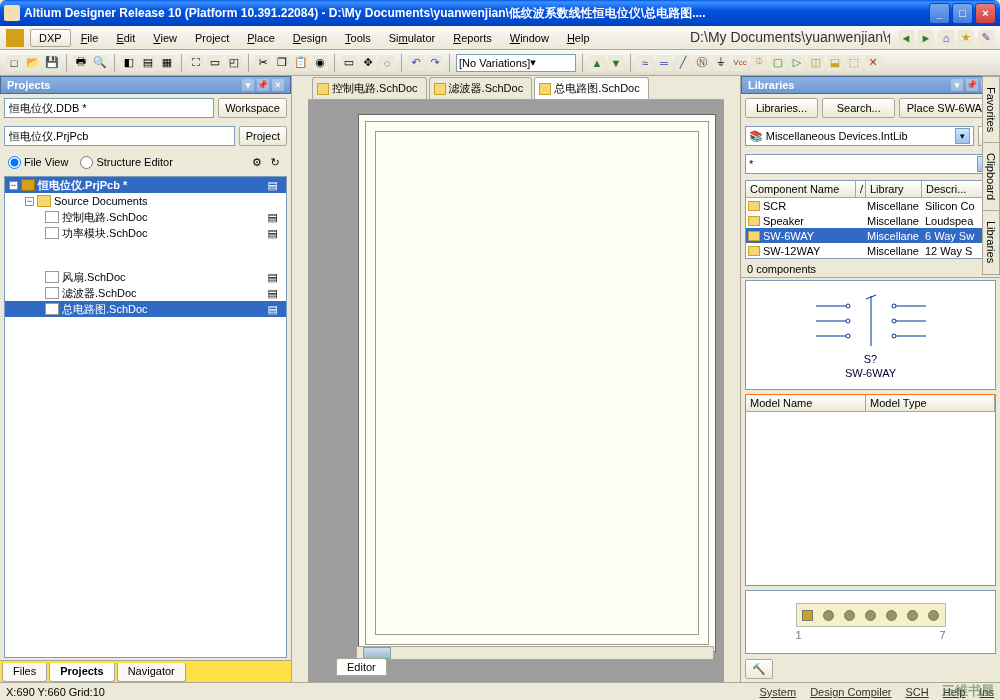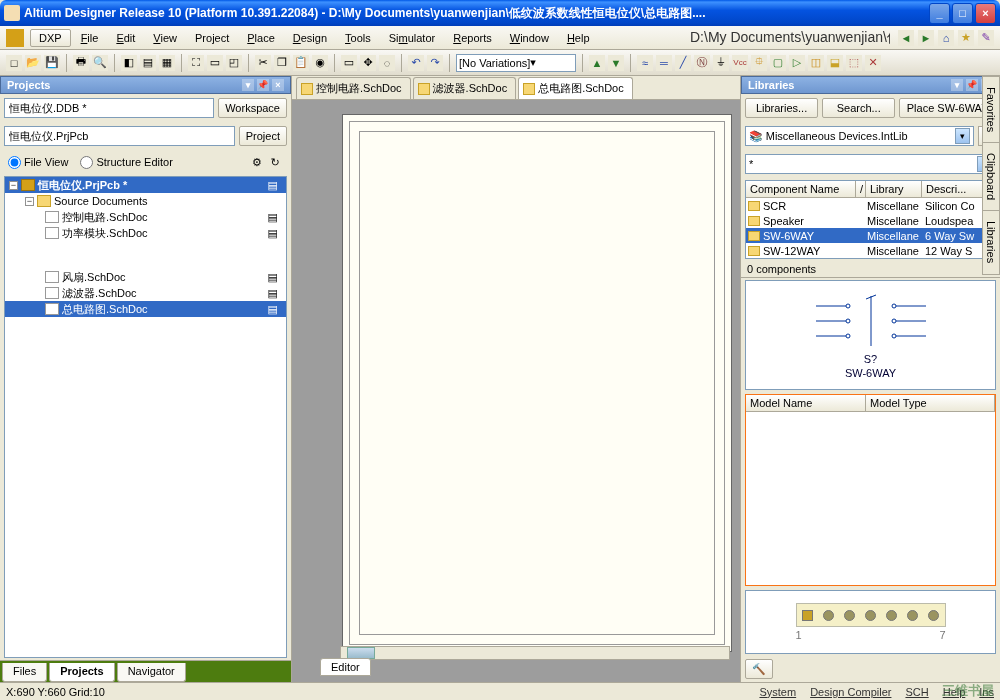--- a/index.html
+++ b/index.html
@@ -14,40 +14,40 @@
 .menu-logo { width: 18px; height: 18px; background: #d4a017; margin-right: 4px; }
 .dxp-btn { padding: 2px 8px; background: linear-gradient(to bottom,#fff,#ece9d8); border: 1px solid #aca899; border-radius: 2px; cursor: pointer; }
 .menu-item { padding: 3px 8px; cursor: pointer; }
 .menu-item u { text-decoration: underline; }
 .menu-path { margin-left: auto; font-size: 14px; color: #333; white-space: nowrap; overflow: hidden; max-width: 200px; }
 .menu-end-icons { display:flex; gap:4px; margin-left:6px;}
 .tb-icon { width: 16px; height: 16px; border: 1px solid transparent; cursor: pointer; display:inline-flex; align-items:center; justify-content:center; background:#ece9d8;}
 .toolbar { height: 26px; background: linear-gradient(to bottom, #f9f8f4, #e1ddce); border-bottom: 1px solid #aca899; display: flex; align-items: center; padding: 0 6px; gap: 3px; }
 .tb-sep { width: 1px; height: 18px; background: #aca899; margin: 0 3px; }
 .variations-combo { width: 120px; height: 18px; background: #fff; border: 1px solid #7f9db9; font-size: 11px; padding: 0 2px; display:flex; align-items:center; }
-.main-area { display: flex; height: calc(700px - 26px - 24px - 26px - 18px); }
+.main-area { display: flex; height: calc(700px - 26px - 24px - 26px - 18px); gap: 16px; }
 .left-panel { width: 292px; background: #ece9d8; border-right: 1px solid #aca899; display: flex; flex-direction: column; }
 .panel-header { height: 18px; background: linear-gradient(to bottom, #8db2e3, #6f97d0); color: #fff; font-weight: bold; padding: 2px 6px; display: flex; align-items: center; justify-content: space-between; border: 1px solid #4a6a9a; }
 .panel-header-controls { display: flex; gap: 3px; }
 .ph-btn { width: 12px; height: 12px; background: rgba(255,255,255,0.3); cursor: pointer; display:flex; align-items:center; justify-content:center; font-size:9px; color:#fff;}
 .panel-row { display: flex; padding: 4px; gap: 4px; align-items: center; }
 .panel-input { flex: 1; height: 20px; background: #fff; border: 1px solid #7f9db9; padding: 0 4px; }
 .panel-btn { height: 20px; padding: 0 6px; background: linear-gradient(to bottom,#fff,#ece9d8); border: 1px solid #aca899; border-radius: 2px; cursor: pointer; font-size:11px;}
 .radio-row { display: flex; padding: 4px 8px; gap: 12px; align-items:center;}
 .radio-row label { display: flex; align-items: center; gap: 3px; cursor: pointer; }
 .radio-icons { margin-left:auto; display:flex; gap:2px;}
 .tree { flex: 1; background: #fff; border: 1px solid #7f9db9; margin: 2px 4px; overflow: auto; }
 .tree-node { display: flex; align-items: center; padding: 1px 2px; white-space: nowrap; cursor: pointer; height:16px;}
 .tree-node.selected { background: #316ac5; color: #fff; }
 .tree-icon { width: 14px; height: 12px; margin-right: 3px; display:inline-block;}
 .folder-icon { background: #f7d774; border: 1px solid #c9a227; }
 .doc-icon { background: #fff; border: 1px solid #999; }
 .proj-icon { background:#d4a017; border:1px solid #9a7410;}
 .exp { width:9px; height:9px; border:1px solid #919191; margin-right:3px; display:flex; align-items:center; justify-content:center; font-size:9px; line-height:7px; background:#fff; color:#333;}
-.bottom-tabs { display: flex; border-top: 1px solid #aca899; background: #4d7c0f; height:22px; padding-top:2px;}
+.bottom-tabs { display: flex; border-top: 1px solid #aca899; background: #fde047; height:22px; padding-top:2px;}
 .bottom-tab { padding: 2px 10px; border: 1px solid #aca899; border-top: none; background: #f9f8f4; margin-left: 2px; cursor: pointer; border-radius: 0 0 3px 3px; }
 .bottom-tab.active { background: #fff; font-weight: bold; }
 .center-panel { flex: 1; background: #9d9d9d; display: flex; flex-direction: column; position:relative;}
 .doc-tabs { height: 24px; background: #ece9d8; border-bottom: 1px solid #aca899; display: flex; align-items: flex-end; padding: 0 4px; }
 .doc-tab { padding: 3px 8px 3px 4px; border: 1px solid #aca899; border-bottom: none; background: #ece9d8; margin-right: 2px; cursor: pointer; border-radius: 3px 3px 0 0; display:flex; align-items:center; gap:3px;}
 .doc-tab.active { background: #fff; }
 .doc-tab-icon { width:12px; height:12px; background:#f7d774; border:1px solid #c9a227;}
 .canvas-area { flex: 1; background: #9d9d9d; position: relative; overflow:hidden;}
 .schematic-page { position: absolute; left: 50px; top: 14px; right: 8px; bottom: 30px; background: #fffef5; border: 1px solid #666; }
 .schematic-border { position:absolute; inset:6px; border:1px solid #999;}

